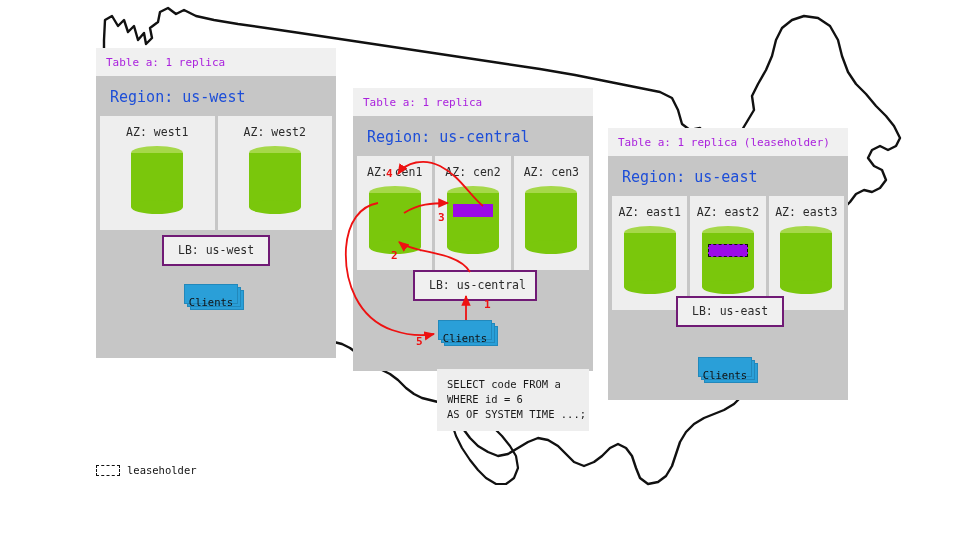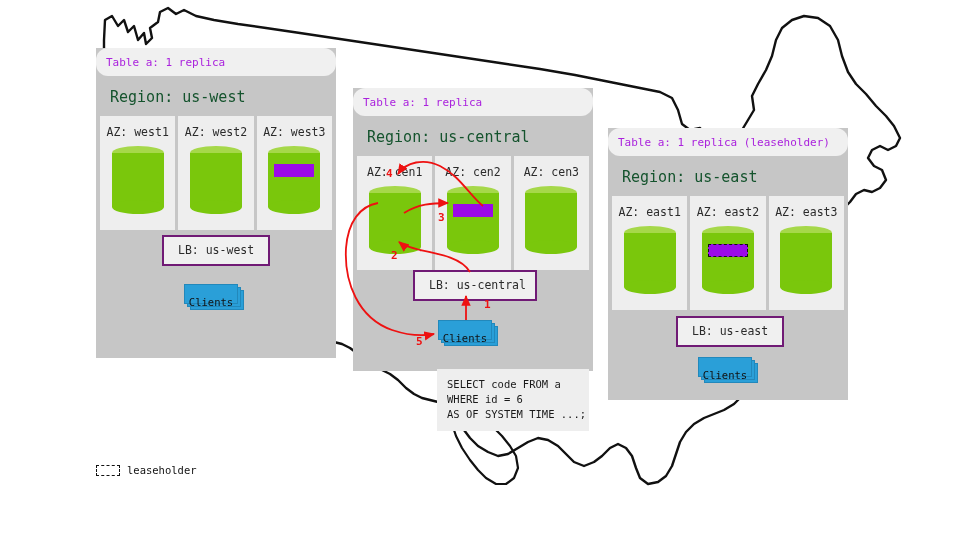--- a/index.html
+++ b/index.html
@@ -22,24 +22,23 @@
     background:#c6c6c6;
     box-sizing:border-box;
   }
   .region-title{
     background:#f0f0f0;
     color:#aa22dd;
     font-size:11px;
     padding:8px 10px 7px 10px;
     letter-spacing:0px;
     white-space:nowrap;
-    border-radius:12px;
   }
   .region-name{
-    color:#14532d;
+    color:#1d4ed8;
     font-size:15px;
     padding:12px 0 10px 14px;
     white-space:nowrap;
   }
   .az-strip{
     display:flex;
     background:#c6c6c6;
     margin:0 4px;
     gap:3px;
   }
@@ -222,29 +221,20 @@
         </div>
       </div>
       <div class="az">
         <span class="az-label">AZ: west2</span>
         <div class="cyl">
           <div class="top"></div>
           <div class="body"></div>
           <div class="bot"></div>
         </div>
       </div>
-      <div class="az">
-        <span class="az-label">AZ: west3</span>
-        <div class="cyl">
-          <div class="top"></div>
-          <div class="body"></div>
-          <div class="bot"></div>
-          <div class="rep"></div>
-        </div>
-      </div>
     </div>
     <div class="lb" style="left:66px;top:187px;width:108px;">LB: us-west</div>
     <div class="clients" style="left:88px;top:236px;">
       <div class="sheet s3"></div>
       <div class="sheet s2"></div>
       <div class="sheet s1"></div>
       <div class="lbl">Clients</div>
     </div>
   </div>
 
@@ -310,21 +300,21 @@
       </div>
       <div class="az">
         <span class="az-label">AZ: east3</span>
         <div class="cyl">
           <div class="top"></div>
           <div class="body"></div>
           <div class="bot"></div>
         </div>
       </div>
     </div>
-    <div class="lb" style="left:68px;top:188px;width:108px;">LB: us-east</div>
+    <div class="lb" style="left:68px;top:168px;width:108px;">LB: us-east</div>
     <div class="clients" style="left:90px;top:229px;">
       <div class="sheet s3"></div>
       <div class="sheet s2"></div>
       <div class="sheet s1"></div>
       <div class="lbl">Clients</div>
     </div>
   </div>
 
   <div id="sqlbox">SELECT code FROM a
 WHERE id = 6

